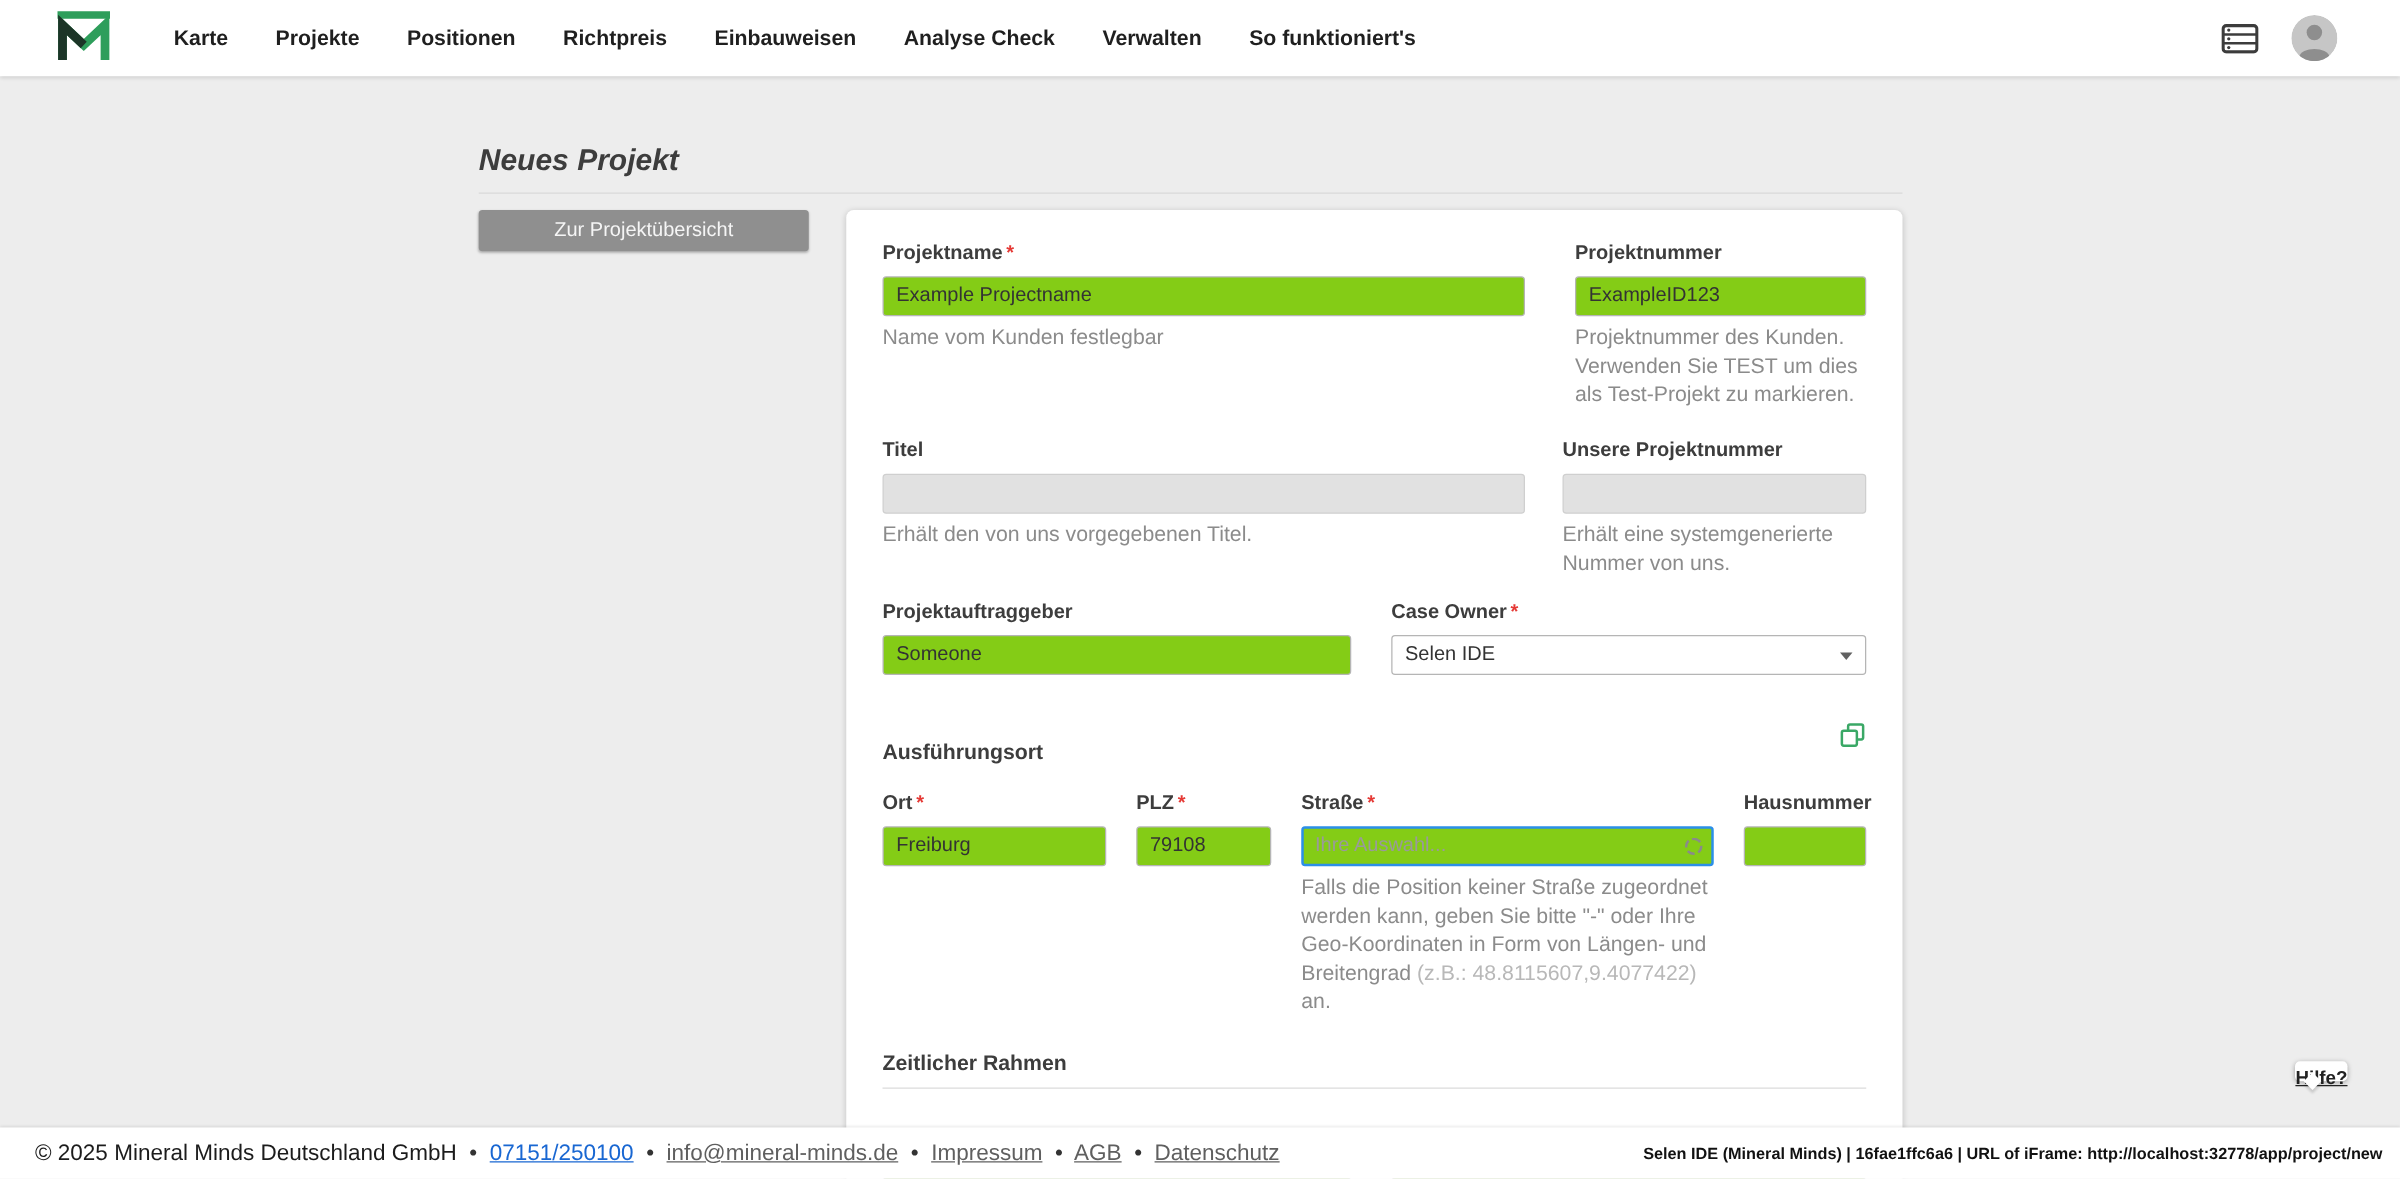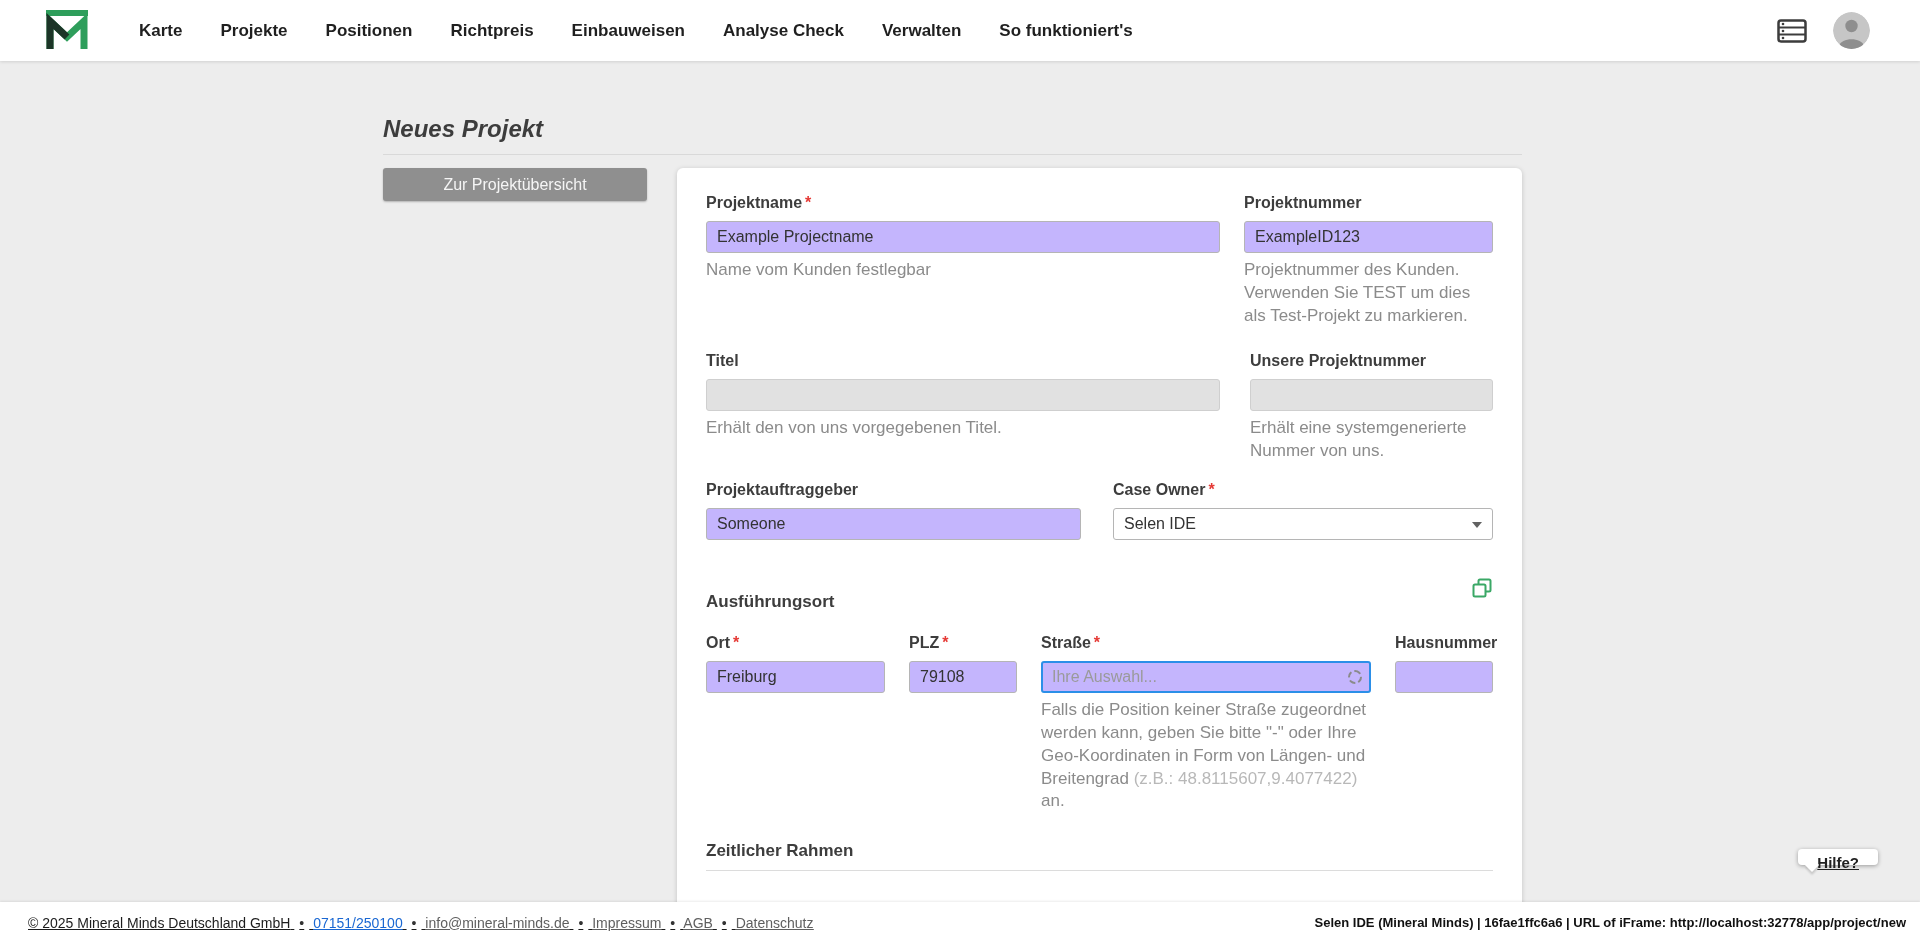--- a/index.html
+++ b/index.html
@@ -48,40 +48,40 @@
   }
 
   .card {
     margin-left: 30px; width: 845px;
     background: #fff; border-radius: 6px;
     box-shadow: 0 1px 5px rgba(0,0,0,0.18);
     padding: 26px 29px 24px;
   }
 
   .frow { display: flex; }
-  .frow-1 { gap: 24px; margin-bottom: 24px; }
+  .frow-1 { gap: 40px; margin-bottom: 24px; }
   .frow-2 { gap: 30px; margin-bottom: 18px; }
   .frow-3 { gap: 32px; margin-bottom: 24px; }
   .frow-4 { gap: 24px; }
   .frow-5 { gap: 32px; margin-top: 44px; }
   .col-wide { width: 514px; }
   .col-med  { width: 375px; }
   .col-rest { flex: 1; min-width: 0; }
   .w-ort { width: 179px; }
   .w-plz { width: 108px; }
   .w-str { width: 330px; }
 
   .flabel { display: block; font-size: 16px; font-weight: 700; color: #3d3d3d; margin-bottom: 9px; line-height: 18px; }
   .req { color: #e53935; margin-left: 3px; }
 
   .finput {
     width: 100%; height: 32px;
     border: 1px solid #b5b5b5; border-radius: 3px;
     padding: 0 10px; font-size: 16px; font-family: inherit; color: #333;
-    outline: none; background: #c4b5fd;
+    outline: none; background: #84cc16;
   }
   .finput::placeholder { color: #9a9a9a; }
   .finput:disabled { background: #e1e1e1; border-color: #cfcfcf; }
   .finput.focused { border: 2px solid #2b8fe8; padding: 0 30px 0 9px; }
 
   .helper { margin-top: 6px; font-size: 17px; color: #8b8b8b; line-height: 1.35; }
   .helper .lighter { color: #b8b8b8; }
 
   .input-wrap { position: relative; }
   .spinner {
@@ -114,42 +114,42 @@
 
   .next-card-strip {
     margin: 17px 0 0 294px; width: 845px; height: 30px;
     background: #fff; border-radius: 6px 6px 0 0;
     box-shadow: 0 1px 4px rgba(0,0,0,0.15);
   }
 
   
   .help-btn {
     position: fixed; right: 42px; bottom: 78px; z-index: 25;
-    background: #fff; height: 16px; line-height: 28px; padding: 0 19px;
+    background: #fff; height: 16px; line-height: 28px; padding: 0 0;
     font-size: 15px; font-weight: 700; color: #222;
     border-radius: 4px; cursor: pointer;
     box-shadow: 0 1px 4px rgba(0,0,0,0.35);
     text-decoration: underline;
   }
   .help-btn::after {
     content: ""; position: absolute; left: 9px; bottom: -5px;
     width: 10px; height: 10px; background: #fff;
     transform: rotate(45deg);
     box-shadow: 2px 2px 2px rgba(0,0,0,0.15);
   }
 
   
   footer {
     position: fixed; left: 0; right: 0; bottom: 0; height: 41px;
     background: #fff; z-index: 40;
     display: flex; align-items: center; justify-content: space-between;
     padding: 0 10px 0 28px;
     box-shadow: 0 -1px 2px rgba(0,0,0,0.08);
   }
-  .footer-left { font-size: 14px; color: #1c1c1c; white-space: nowrap; text-decoration: underline; }
+  .footer-left { font-size: 18px; color: #1c1c1c; white-space: nowrap; }
   .sep { margin: 0 5px; color: #333; }
   .flink { color: #5f5f5f; text-decoration: underline; cursor: pointer; }
   .flink.blue { color: #1967d2; }
   .footer-right { font-size: 13px; font-weight: 700; color: #111; white-space: nowrap; padding-right: 4px; }
 </style>
 </head>
 <body>
 
 <header>
   <a class="logo">

